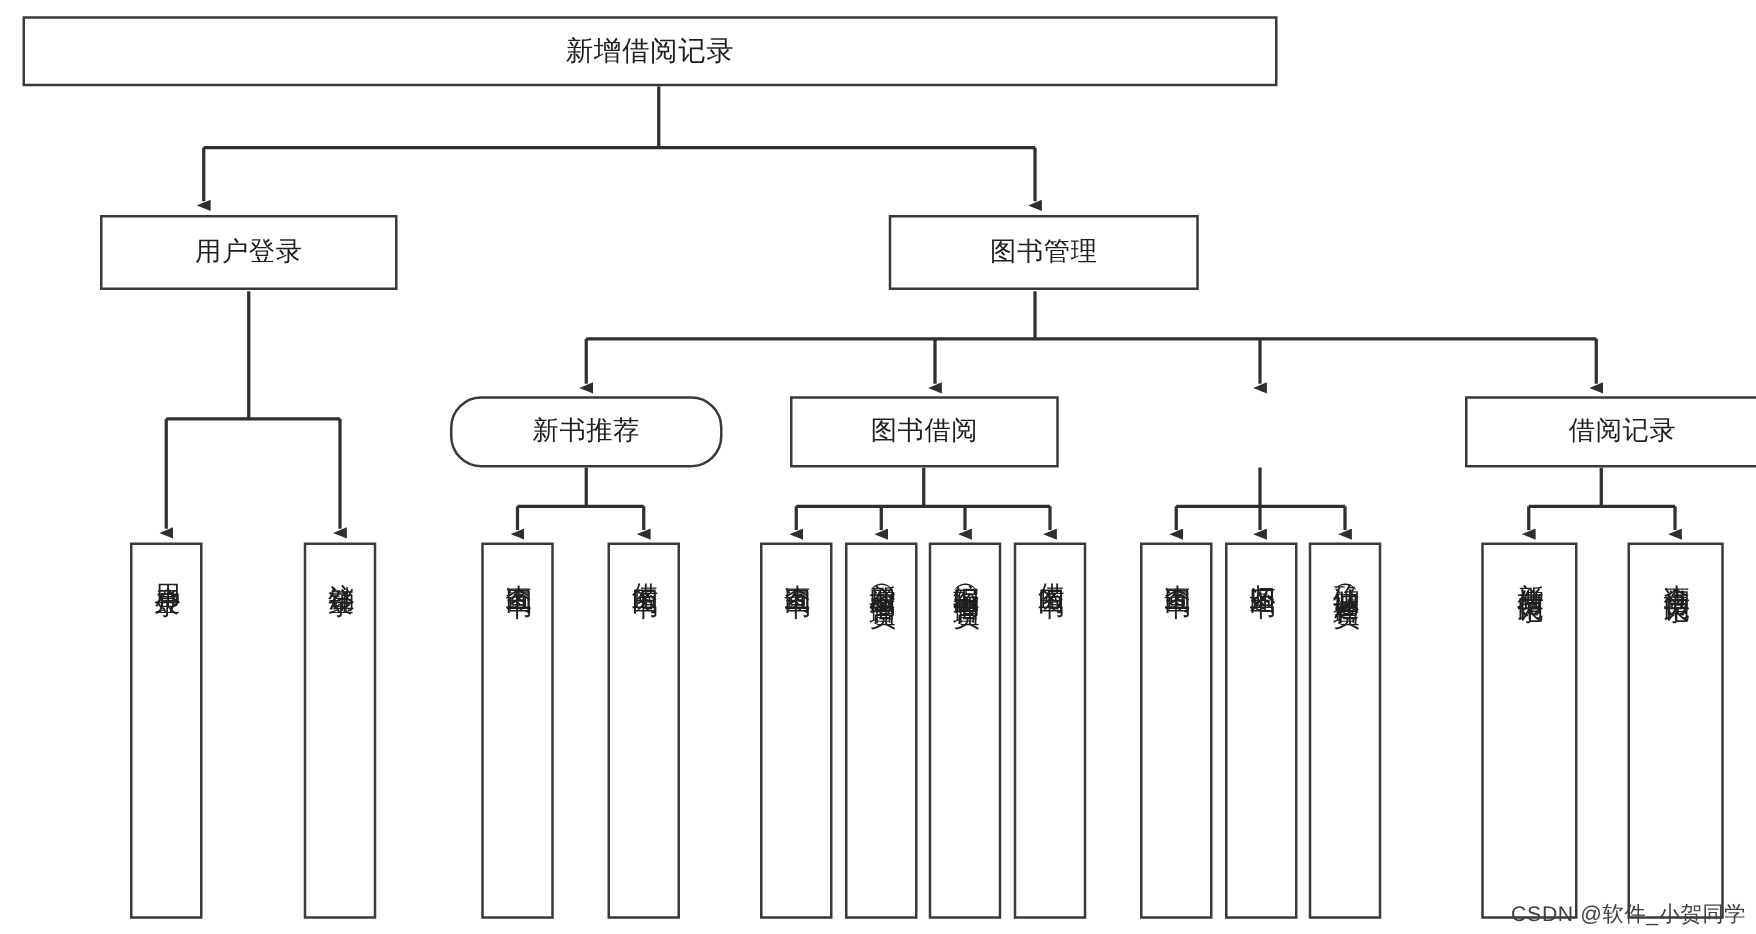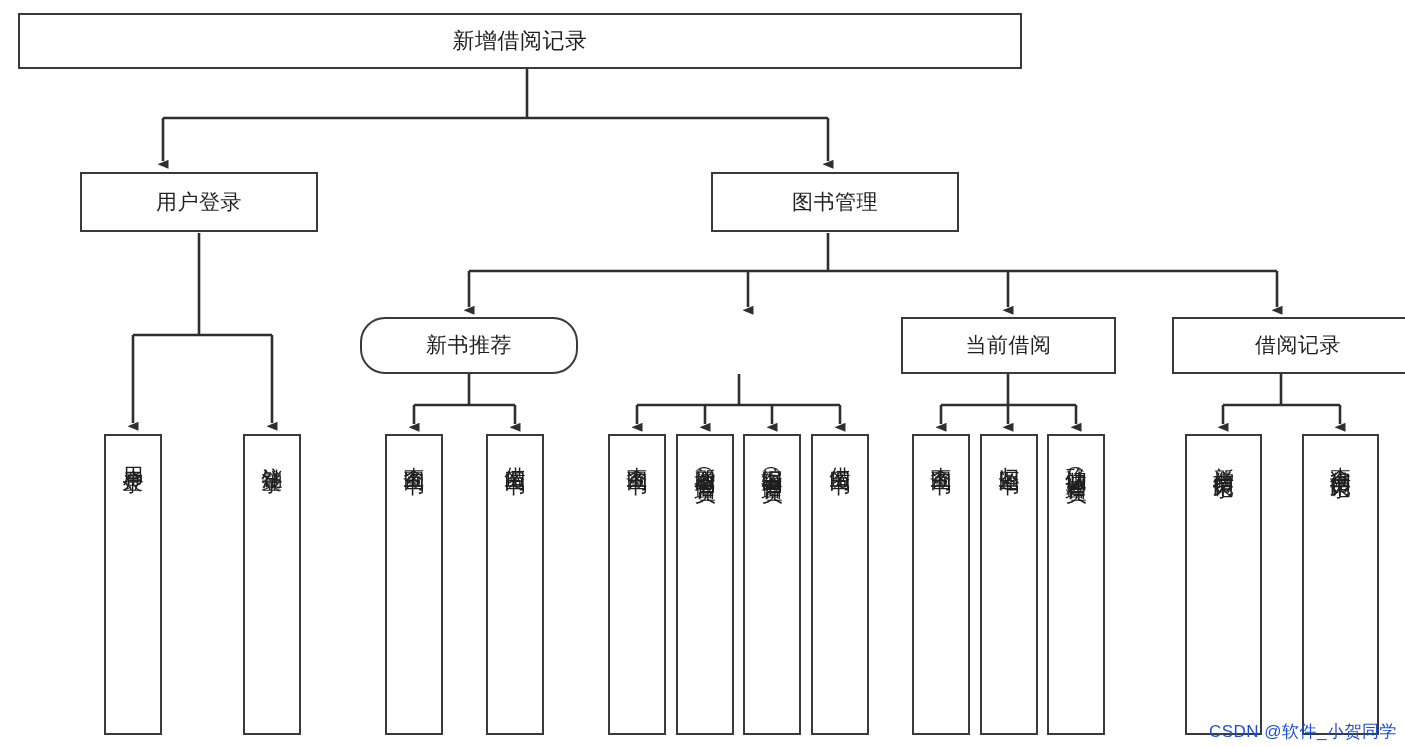--- a/index.html
+++ b/index.html
@@ -60,21 +60,21 @@
   }
   .node.root .label { font-size: 22px; }
   .node.lvl1 .label { font-size: 21px; }
   .node.lvl2 .label { font-size: 21px; }
 
   #watermark {
     position: absolute;
     right: 8px;
     bottom: 4px;
     font-size: 17px;
-    color: #1d4ed8;
+    color: #404040;
     letter-spacing: 0.5px;
     z-index: 5;
     user-select: none;
     white-space: nowrap;
   }
 </style>
 </head>
 <body>
 
 <div id="canvas">
@@ -138,22 +138,22 @@
   <div class="node lvl1" style="left:80px; top:172px; width:238px; height:60px;">
     <span class="label">用户登录</span>
   </div>
   <div class="node lvl1" style="left:711px; top:172px; width:248px; height:60px;">
     <span class="label">图书管理</span>
   </div>
 
   <div class="node lvl2" style="left:360px; top:317px; width:218px; height:57px;border-radius:25px;">
     <span class="label">新书推荐</span>
   </div>
-  <div class="node lvl2" style="left:901px; top:317px; width:215px; height:57px;">
-    <span class="label">当前借阅</span>
+  <div class="node lvl2" style="left:632px; top:317px; width:215px; height:57px;">
+    <span class="label">图书借阅</span>
   </div>
   <div class="node lvl2" style="left:1172px; top:317px; width:252px; height:57px;">
     <span class="label">借阅记录</span>
   </div>
 
   <div class="node leaf" style="left:104px; top:434px; width:58px; height:301px;">
     <span class="label">用户登录</span>
   </div>
   <div class="node leaf" style="left:243px; top:434px; width:58px; height:301px;">
     <span class="label">注销登录</span>

